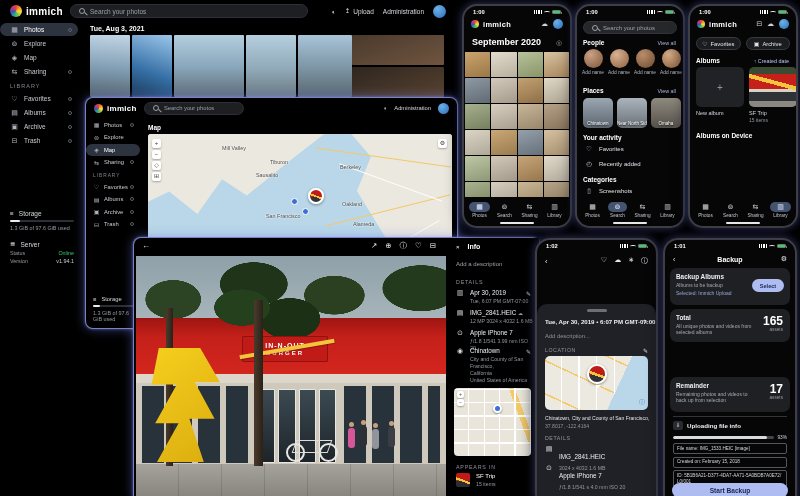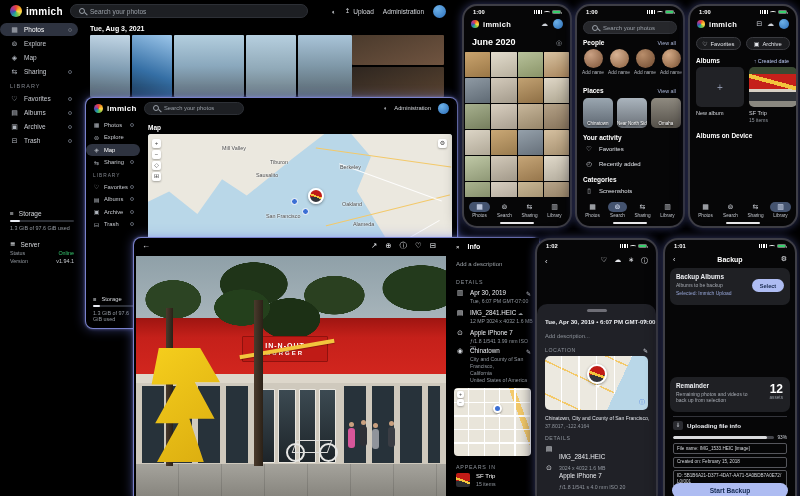--- a/index.html
+++ b/index.html
@@ -546,21 +546,21 @@
     <div class="phdr">
       <span class="logo">
           <span class="mark"></span>
           <span class="word">immich</span>
         </span>
       <span class="hacts">
           <span>☁</span>
           <span class="avatar"></span>
         </span>
     </div>
-    <div class="month">June 2020</div>
+    <div class="month">September 2020</div>
     <span class="selall">◎</span>
     <div class="grid">
       <div class="gt" style="background: linear-gradient(160deg, rgb(202, 164, 110), rgb(154, 119, 71));"></div>
         <div class="gt" style="background: linear-gradient(160deg, rgb(226, 220, 205), rgb(184, 176, 158));"></div>
         <div class="gt" style="background: linear-gradient(160deg, rgb(184, 194, 155), rgb(138, 148, 104));"></div>
         <div class="gt" style="background: linear-gradient(160deg, rgb(216, 195, 162), rgb(168, 133, 92));"></div>
         <div class="gt" style="background: linear-gradient(160deg, rgb(143, 154, 164), rgb(95, 106, 116));"></div>
         <div class="gt" style="background: linear-gradient(160deg, rgb(211, 202, 187), rgb(163, 154, 139));"></div>
         <div class="gt" style="background: linear-gradient(160deg, rgb(194, 162, 115), rgb(142, 111, 69));"></div>
         <div class="gt" style="background: linear-gradient(160deg, rgb(224, 216, 200), rgb(172, 164, 143));"></div>
@@ -805,25 +805,33 @@
       <span>‹</span>
       <span style="margin-left:auto">⚙</span>
     </div>
     <div class="btitle">Backup</div>
     <div class="bcard" style="top:28px;height:37px">
       <div class="bt">Backup Albums</div>
       <div class="bs">Albums to be backup</div>
       <div class="bs2">Selected: Immich Upload</div>
       <div class="selbtn">Select</div>
     </div>
+    <div class="bcard" style="top:69px;height:33px">
+      <div class="bt">Total</div>
+      <div class="bs">All unique photos and videos from selected albums</div>
+      <div class="bval">
+          <div class="n">165</div>
+          <div class="u">assets</div>
+        </div>
+    </div>
     <div class="bcard" style="top:137px;height:35px">
       <div class="bt">Remainder</div>
       <div class="bs">Remaining photos and videos to back up from selection</div>
       <div class="bval">
-          <div class="n">12</div>
+          <div class="n">17</div>
           <div class="u">assets</div>
         </div>
     </div>
     <div class="divl"></div>
     <div class="uprow">
       <span class="upico">⇓</span>
       <span class="uptxt">Uploading file info</span>
     </div>
     <div class="prog">
       <span class="ptrack">

